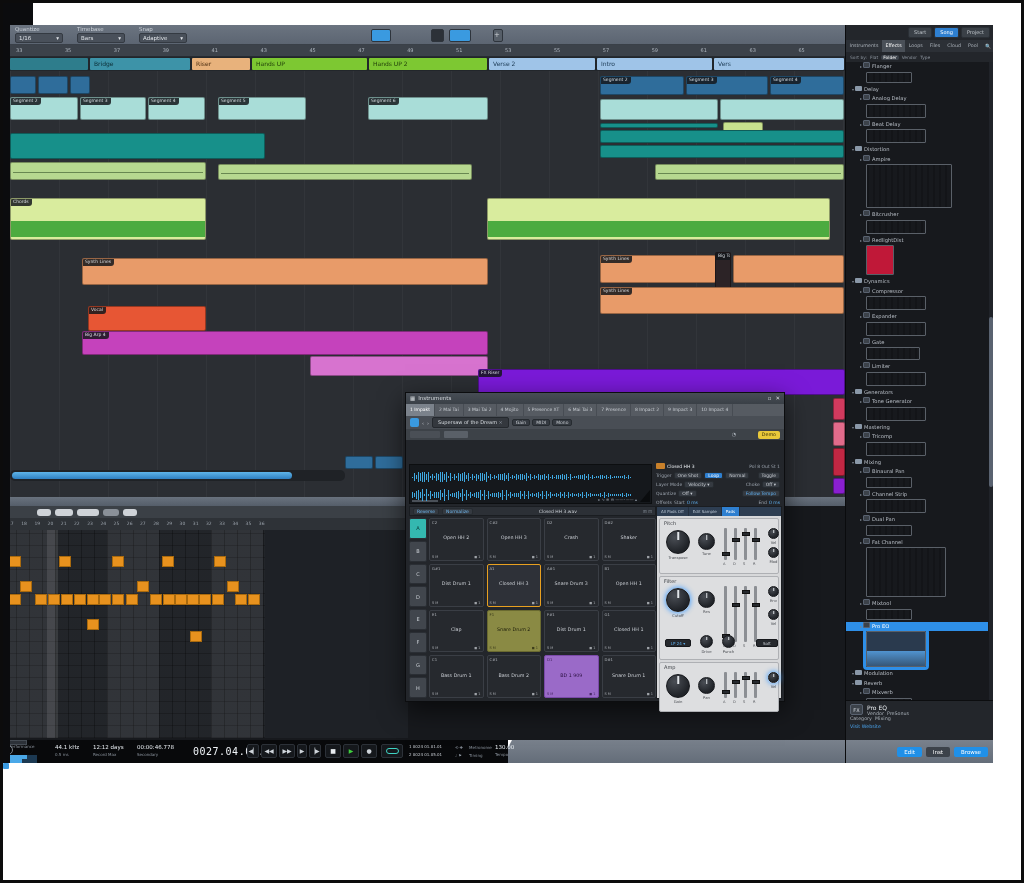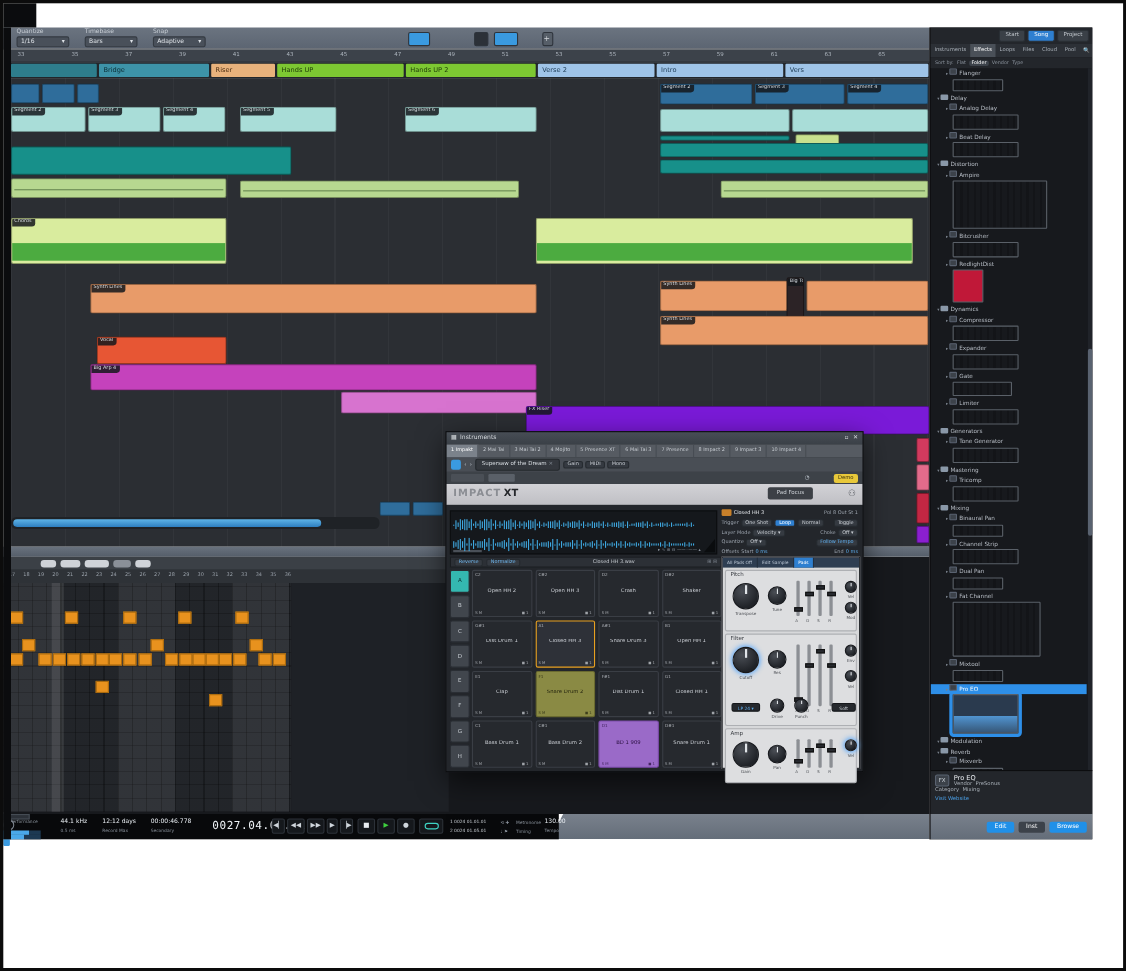--- a/index.html
+++ b/index.html
@@ -487,26 +487,20 @@
           <span class="sp-btn" style="font-size: 4.5px;">MIDI</span>
           <span class="sp-btn" style="font-size: 4.5px;">Mono</span>
         </span>
     </div>
     <div class="pl-subrow">
       <span style="position:absolute;left:4px;top:2px;width:30px;height:7px;background:#4a4f56;border-radius:1px;"></span>
       <span style="position:absolute;left:38px;top:2px;width:24px;height:7px;background:#5a6068;border-radius:1px;"></span>
       <span style="position:absolute;right:48px;top:2px;color:#aab1b9;font-size:5px;">◔</span>
       <span style="position:absolute;right:4px;top:1.5px;background:#e8c83a;color:#3a3008;font-size:4.8px;line-height:8px;padding:0 4px;border-radius:2px;">Demo</span>
     </div>
-    <div class="pl-header">
-      <span style="position:absolute;left:6px;top:4px;font-size:9px;font-weight:bold;color:#8a8d93;letter-spacing:1px;">IMPACT</span>
-      <span style="position:absolute;left:52px;top:4px;font-size:9px;font-weight:bold;color:#26282c;">XT</span>
-      <span style="position:absolute;right:45px;top:3px;background:#3c4046;color:#cfd3d8;font-size:5px;line-height:11px;padding:0 8px;border-radius:2px;">Pad Focus</span>
-      <span style="position:absolute;right:6px;top:4px;color:#54585e;font-size:8px;">⚇</span>
-    </div>
     <div class="pl-body">
       <div class="wave-box" id="wave-box">
         <div style="position:absolute;left:2px;bottom:1px;width:26px;height:2px;background:#4a5058;"></div>
         <div style="position:absolute;right:1px;bottom:1px;width:0;height:0;border-left:10px solid transparent;border-bottom:12px solid #0a0c0e;"></div>
         <div style="position:absolute;right:14px;bottom:1px;color:#8a929c;font-size:4px;">▸ ∿ ⊕ ⊖ ——◦—— ▴</div>
       <div class="wave-row" style="top: 4px;">
             <div class="wave-bar" style="height: 1px;"></div>
             <div class="wave-bar" style="height: 8.00554px;"></div>
             <div class="wave-bar" style="height: 3.23728px;"></div>
             <div class="wave-bar" style="height: 10.7344px;"></div>

